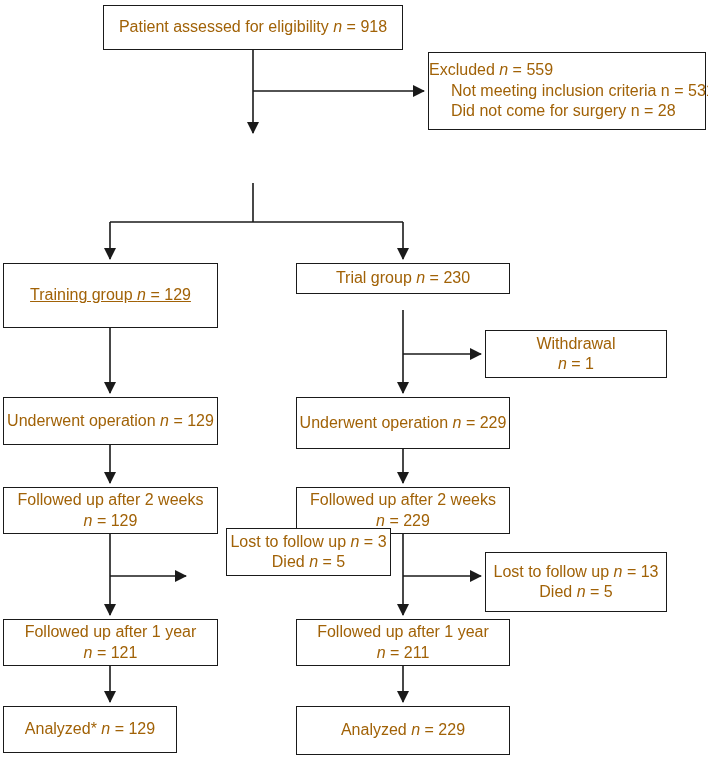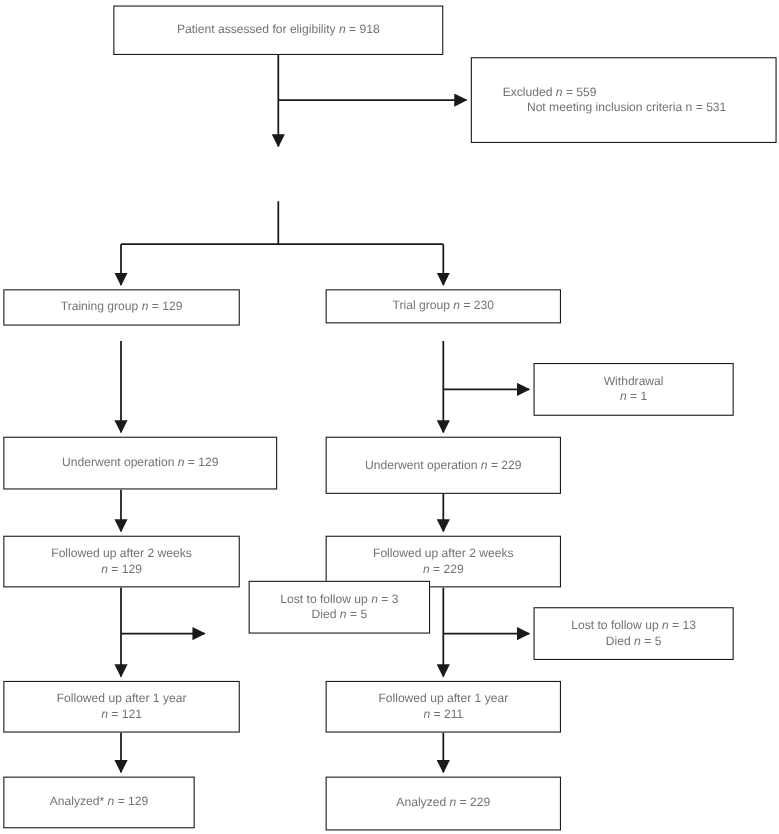--- a/index.html
+++ b/index.html
@@ -20,34 +20,34 @@
     left: 0; top: 0;
     width: 708px;
     height: 758px;
     pointer-events: none;
   }
   .node {
     position: absolute;
     box-sizing: border-box;
     background: #ffffff;
     border: 1.6px solid #1a1a1a;
-    color: #737373;
-    font-size: 11px;
+    color: #a16207;
+    font-size: 16px;
     line-height: 1.28;
     display: flex;
     flex-direction: column;
     justify-content: center;
     align-items: center;
     text-align: center;
     padding: 2px 4px;
   }
   .node.left-align {
     align-items: flex-start;
     text-align: left;
-    padding-left: 28px;
+    padding-left: 0;
     padding-right: 6px;
   }
   .node .line { white-space: nowrap; }
   .node .line.indent { padding-left: 22px; }
   .it { font-style: italic; }
 </style>
 </head>
 <body>
 
 <div class="canvas">
@@ -77,37 +77,38 @@
       <polyline points="403,666 403,702" fill="none" stroke="#1a1a1a" stroke-width="1.6" marker-end="url(#arrow)"></polyline>
     </svg>
 
   <div class="node" style="left:103px; top:5px; width:300px; height:45px;">
       <div class="line"><span>Patient assessed for eligibility </span><span class="it">n</span><span> = 918</span></div>
     </div>
 
   <div class="node left-align" style="left:428px; top:52px; width:278px; height:78px;">
       <div class="line"><span>Excluded </span><span class="it">n</span><span> = 559</span></div>
       <div class="line indent"><span>Not meeting inclusion criteria n = 531</span></div>
+      <div class="line indent"><span>Did not come for surgery n = 28</span></div>
     </div>
 
 
-  <div class="node" style="left:3px; top:263px; width:215px; height:33px;">
+  <div class="node" style="left:3px; top:263px; width:215px; height:65px;text-decoration:underline;">
       <div class="line"><span>Training group </span><span class="it">n</span><span> = 129</span></div>
     </div>
 
   <div class="node" style="left:296px; top:263px; width:214px; height:31px;">
       <div class="line"><span>Trial group </span><span class="it">n</span><span> = 230</span></div>
     </div>
 
   <div class="node" style="left:485px; top:330px; width:182px; height:48px;">
       <div class="line"><span>Withdrawal</span></div>
       <div class="line"><span class="it">n</span><span> = 1</span></div>
     </div>
 
-  <div class="node" style="left:3px; top:397px; width:249px; height:48px;">
+  <div class="node" style="left:3px; top:397px; width:215px; height:48px;">
       <div class="line"><span>Underwent operation </span><span class="it">n</span><span> = 129</span></div>
     </div>
 
   <div class="node" style="left:296px; top:397px; width:214px; height:52px;">
       <div class="line"><span>Underwent operation </span><span class="it">n</span><span> = 229</span></div>
     </div>
 
   <div class="node" style="left:3px; top:487px; width:215px; height:47px;">
       <div class="line"><span>Followed up after 2 weeks</span></div>
       <div class="line"><span class="it">n</span><span> = 129</span></div>
@@ -116,21 +117,21 @@
   <div class="node" style="left:296px; top:487px; width:214px; height:47px;">
       <div class="line"><span>Followed up after 2 weeks</span></div>
       <div class="line"><span class="it">n</span><span> = 229</span></div>
     </div>
 
   <div class="node" style="left:190px; top:528px; width:165px; height:48px;margin-left:36px;">
       <div class="line"><span>Lost to follow up </span><span class="it">n</span><span> = 3</span></div>
       <div class="line"><span>Died </span><span class="it">n</span><span> = 5</span></div>
     </div>
 
-  <div class="node" style="left:485px; top:552px; width:182px; height:48px;">
+  <div class="node" style="left:485px; top:552px; width:182px; height:60px;">
       <div class="line"><span>Lost to follow up </span><span class="it">n</span><span> = 13</span></div>
       <div class="line"><span>Died </span><span class="it">n</span><span> = 5</span></div>
     </div>
 
   <div class="node" style="left:3px; top:619px; width:215px; height:47px;">
       <div class="line"><span>Followed up after 1 year</span></div>
       <div class="line"><span class="it">n</span><span> = 121</span></div>
     </div>
 
   <div class="node" style="left:296px; top:619px; width:214px; height:47px;">

